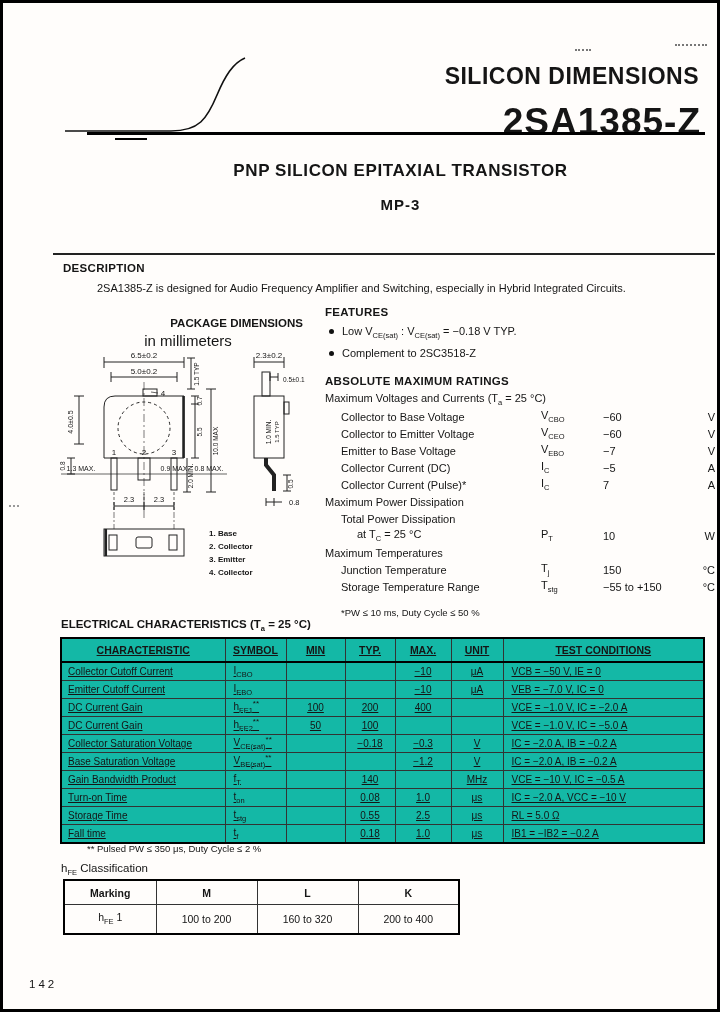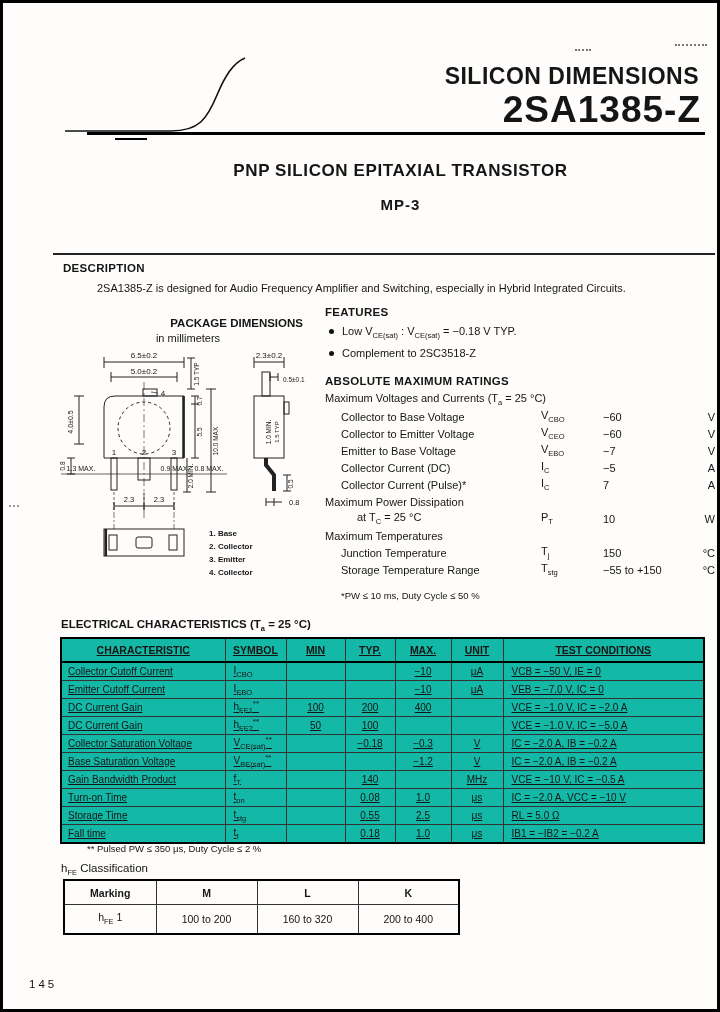--- a/index.html
+++ b/index.html
@@ -4,37 +4,37 @@
 <style>
   html,body{margin:0;padding:0;background:#e8e8e8;}
   .page{
     position:relative;width:714px;height:1006px;background:#fffdfb;
     border:3px solid #000;overflow:hidden;
     font-family:"Liberation Sans",sans-serif;color:#151515;
   }
   .abs{position:absolute;}
   
   .brand-line{top:60px;right:18px;font-size:23px;font-weight:bold;letter-spacing:.5px;}
-  .part-number{top:86px;right:16px;font-size:37px;font-weight:bold;letter-spacing:1px;}
+  .part-number{top:98px;right:16px;font-size:37px;font-weight:bold;letter-spacing:1px;}
   .header-rule{top:129px;left:84px;width:618px;height:3px;background:#000;}
   .header-dash{top:135px;left:112px;width:32px;height:2px;background:#000;}
   .artifact{border-top:2px dotted #777;height:0;}
   .a1{top:46px;left:572px;width:16px;}
   .a2{top:41px;left:672px;width:32px;}
   .a3{top:502px;left:6px;width:10px;border-top:2px dotted #999;}
   .subtitle-block{top:158px;left:75px;width:645px;text-align:center;}
   .subtitle{font-size:17px;font-weight:bold;letter-spacing:.6px;}
   .pkg-code{margin-top:15px;font-size:15px;font-weight:bold;letter-spacing:1px;}
   .rule2{top:250px;left:50px;width:662px;height:2px;background:#222;}
   
   .desc-heading{top:259px;left:60px;font-size:11.5px;font-weight:bold;letter-spacing:.3px;}
   .desc-text{top:279px;left:94px;width:606px;font-size:11px;}
   
   .pkg-title{top:314px;left:70px;width:230px;text-align:right;font-size:11.5px;font-weight:bold;}
-  .pkg-sub{top:329px;left:70px;width:230px;text-align:center;font-size:11px;}
+  .pkg-sub{top:329px;left:70px;width:230px;text-align:center;font-size:15px;}
   .pkg-svg{top:341px;left:56px;}
   svg text{fill:#151515;stroke:none;font-family:"Liberation Sans",sans-serif;}
   
   .features{top:303px;left:322px;width:380px;}
   .features h3, .amr h3{margin:0;font-size:11.5px;font-weight:bold;letter-spacing:.3px;}
   .feat-item{display:flex;align-items:flex-start;margin-top:7px;font-size:11px;}
   .bullet{width:5px;height:5px;border-radius:50%;background:#111;margin:4px 8px 0 4px;flex:none;}
   sub{font-size:7.5px;}
   .ast{vertical-align:super;font-size:8px;}
   
@@ -252,20 +252,21 @@
       <span class="unit">A</span>
     </div>
     <div class="amr-row">
       <span class="lbl">Collector Current (Pulse)*</span>
       <span class="sym"><span>I</span><sub>C</sub></span>
       <span class="val">7</span>
       <span class="unit">A</span>
     </div>
 
     <div class="amr-group-row">Maximum Power Dissipation</div>
+    <div class="amr-group-row ind">Total Power Dissipation</div>
     <div class="amr-row">
       <span class="lbl ind2"><span>at T</span><sub>C</sub><span> = 25 °C</span></span>
       <span class="sym"><span>P</span><sub>T</sub></span>
       <span class="val">10</span>
       <span class="unit">W</span>
     </div>
 
     <div class="amr-group-row">Maximum Temperatures</div>
     <div class="amr-row">
       <span class="lbl">Junction Temperature</span>
@@ -422,15 +423,15 @@
     <tbody>
       <tr>
         <td><span>h</span><sub>FE</sub><span> 1</span></td>
         <td>100 to 200</td>
         <td>160 to 320</td>
         <td>200 to 400</td>
       </tr>
     </tbody>
   </table>
 
-  <div class="abs page-number">145</div>
+  <div class="abs page-number">142</div>
 
 </div>
 
 </body></html>

